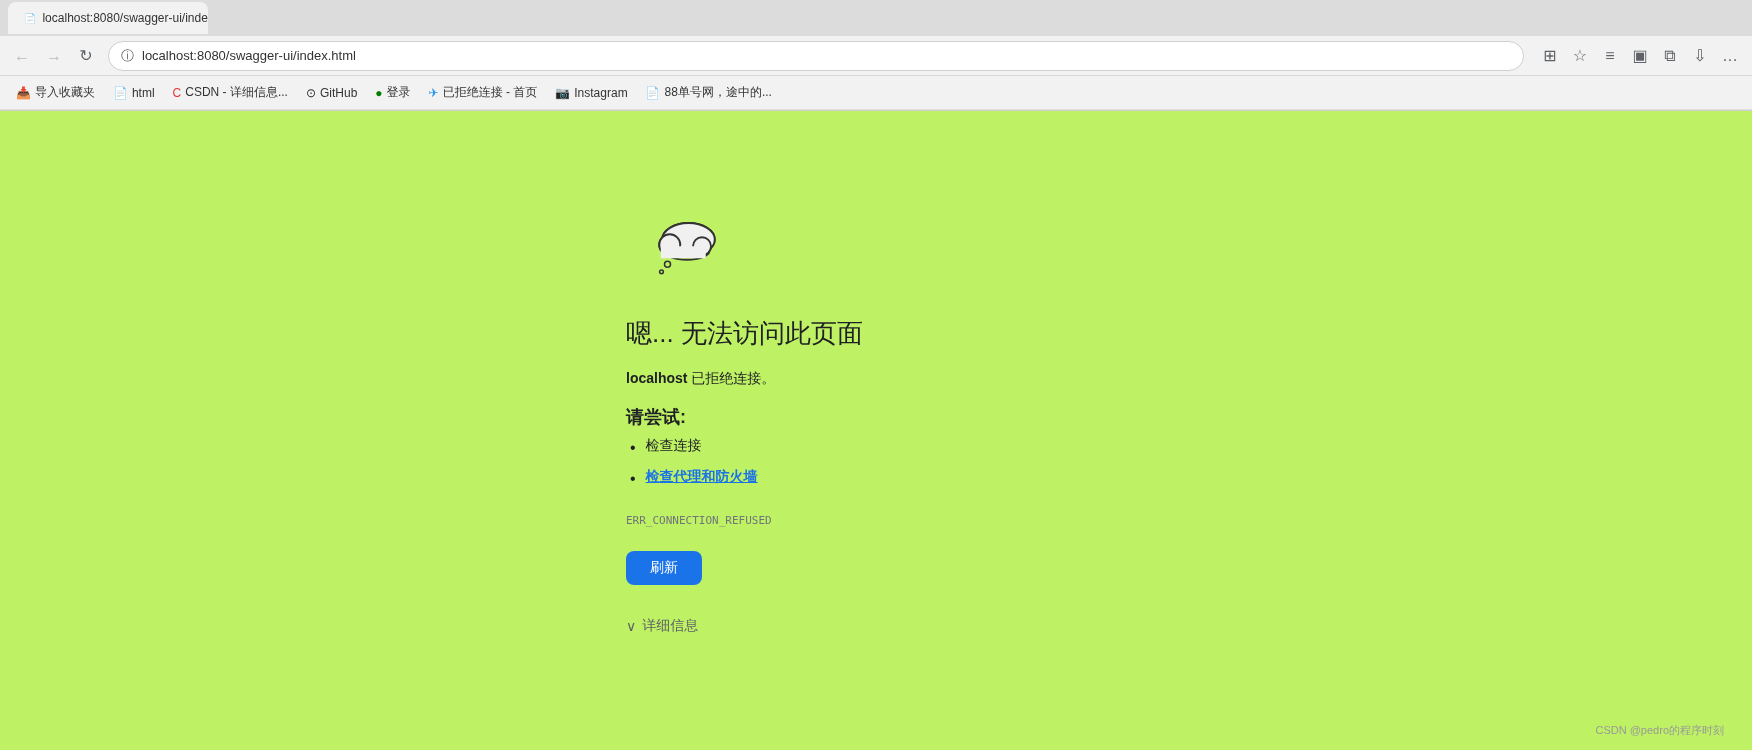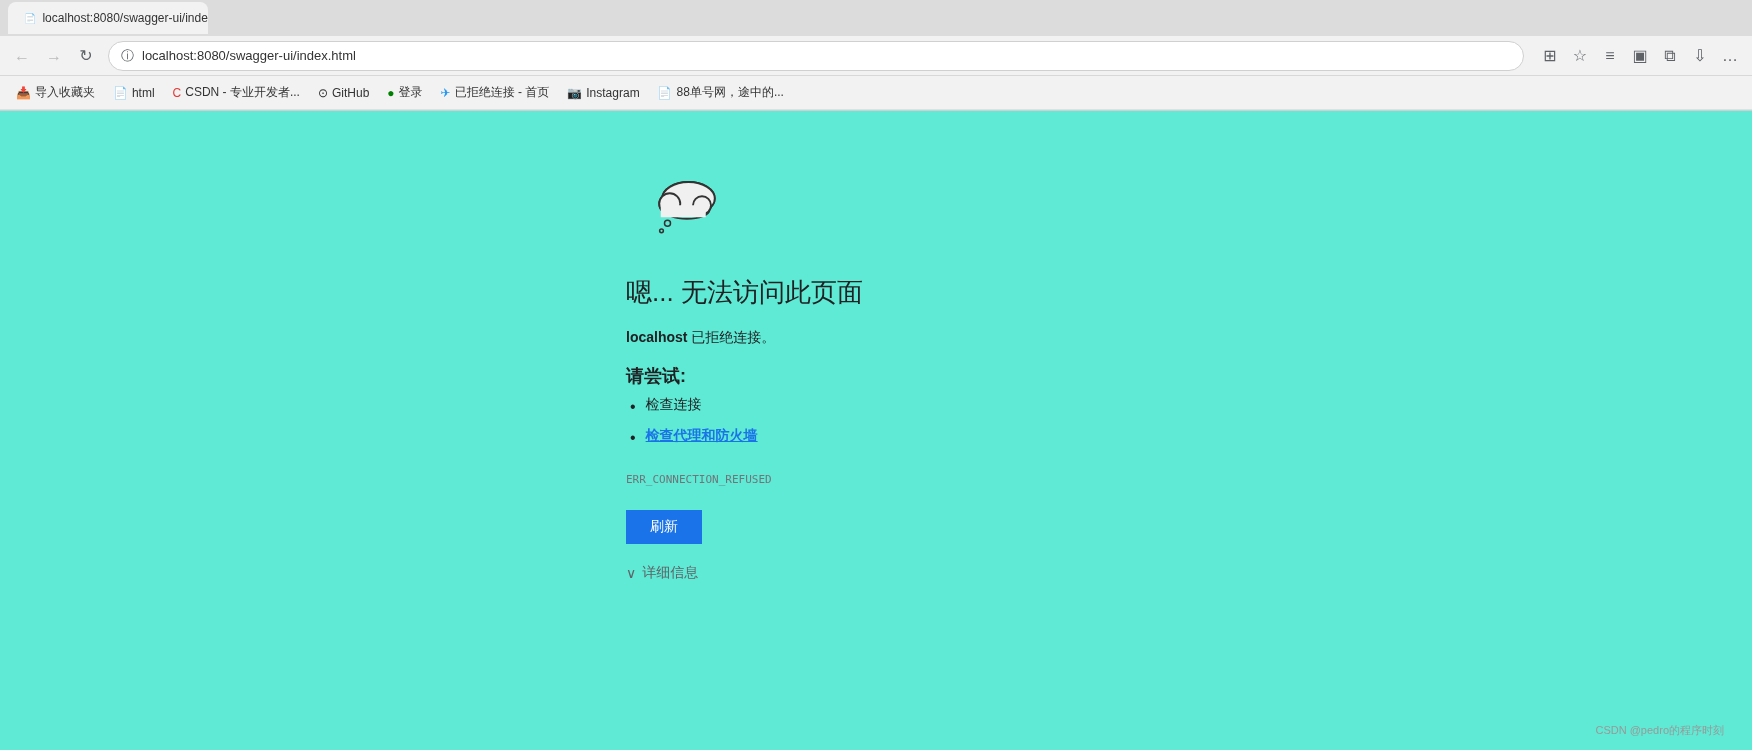--- a/index.html
+++ b/index.html
@@ -126,26 +126,26 @@
       white-space: nowrap;
       color: #333;
     }
 
     .bookmark-icon {
       font-size: 12px;
     }
 
     
     .page-content {
-      background: #5eead4;
+      background: #bef264;
       min-height: calc(750px - 110px);
       display: flex;
       flex-direction: column;
       align-items: center;
-      padding-top: 60px;
+      padding-top: 101px;
       position: relative;
     }
 
     .error-container {
       display: flex;
       flex-direction: column;
       align-items: flex-start;
       width: 500px;
       max-width: 90%;
     }
@@ -219,25 +219,25 @@
       color: #70757a;
       margin-bottom: 24px;
       font-family: monospace;
       text-align: right;
     }
 
     .reload-btn {
       background: #1a73e8;
       color: #fff;
       border: none;
-      border-radius: 0;
+      border-radius: 8px;
       padding: 8px 24px;
       font-size: 14px;
       cursor: pointer;
-      margin-bottom: 20px;
+      margin-bottom: 32px;
     }
 
     .details-toggle {
       display: flex;
       align-items: center;
       gap: 6px;
       font-size: 14px;
       color: #5f6368;
       cursor: pointer;
     }
@@ -292,21 +292,21 @@
     <div class="bookmark-item">
       <span class="bookmark-icon">📥</span>
       <span>导入收藏夹</span>
     </div>
     <div class="bookmark-item">
       <span class="bookmark-icon">📄</span>
       <span>html</span>
     </div>
     <div class="bookmark-item">
       <span class="bookmark-icon" style="color:#e53935;">C</span>
-      <span>CSDN - 专业开发者...</span>
+      <span>CSDN - 详细信息...</span>
     </div>
     <div class="bookmark-item">
       <span class="bookmark-icon">⊙</span>
       <span>GitHub</span>
     </div>
     <div class="bookmark-item">
       <span class="bookmark-icon" style="color:green;">●</span>
       <span>登录</span>
     </div>
     <div class="bookmark-item">

